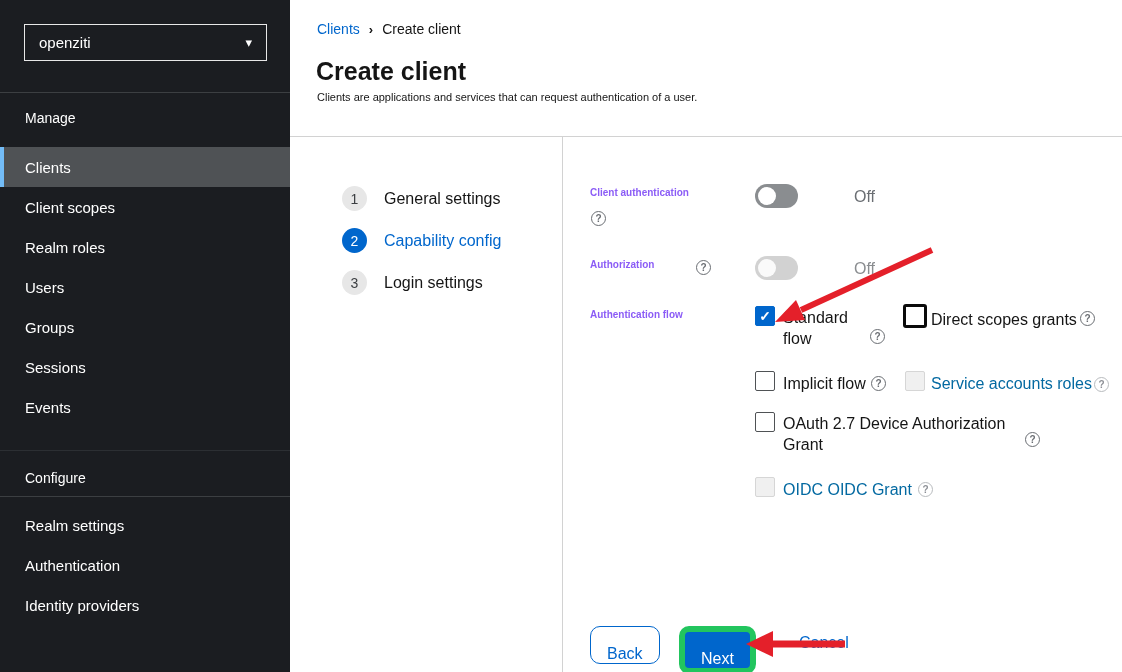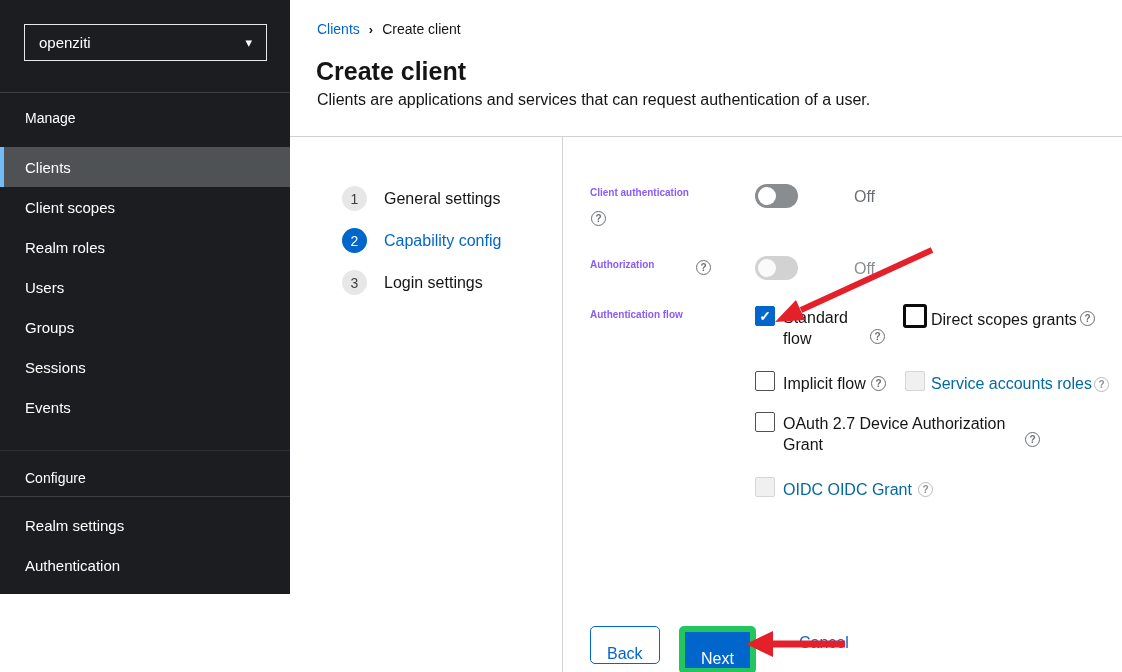--- a/index.html
+++ b/index.html
@@ -5,21 +5,21 @@
   * { margin:0; padding:0; box-sizing:border-box; }
   html,body { width:1122px; height:672px; }
   body {
     font-family:"Liberation Sans", sans-serif;
     background:#ffffff; color:#151515;
     position:relative; overflow:hidden;
   }
   .page { position:absolute; inset:0; width:1122px; height:672px; }
 
   
-  .sidebar { position:absolute; left:0; top:0; width:290px; height:594px; background:#1b1d21; }
+  .sidebar { position:absolute; left:0; top:0; width:290px; height:672px; background:#1b1d21; }
   .realm-selector {
     position:absolute; left:24px; top:24px; width:243px; height:37px;
     border:1px solid #e8e8e8; display:flex; align-items:center; justify-content:space-between;
     padding:0 14px; color:#fff; font-size:15px; cursor:pointer;
   }
   .realm-selector .caret { font-size:13px; color:#fff; }
   .side-divider { position:absolute; left:0; width:290px; height:1px; background:#3c3f42; }
   .nav-section-label { position:absolute; left:25px; color:#ffffff; font-size:14px; }
   .nav-group { position:absolute; left:0; width:290px; display:flex; flex-direction:column; }
   .nav-item {
@@ -27,21 +27,21 @@
     color:#ffffff; font-size:15px; cursor:pointer;
   }
   .nav-item.selected { background:#4f5255; border-left:4px solid #73bcf7; padding-left:21px; }
 
   
   .main { position:absolute; left:290px; top:0; width:832px; height:672px; background:#fff; }
   .breadcrumb { position:absolute; left:27px; top:21px; font-size:14px; display:flex; align-items:center; gap:9px; }
   .breadcrumb a { color:#0066cc; text-decoration:none; cursor:pointer; }
   .breadcrumb .sep { color:#151515; font-weight:bold; font-size:13px; }
   .page-title { position:absolute; left:26px; top:57px; font-size:25px; font-weight:600; color:#151515; }
-  .page-subtitle { position:absolute; left:27px; top:91px; font-size:16px; color:#151515;text-align:center; }
+  .page-subtitle { position:absolute; left:27px; top:91px; font-size:11px; color:#151515;text-align:center; }
   .main-divider { position:absolute; left:0; top:136px; width:832px; height:1px; background:#d2d2d2; }
 
   .content { position:absolute; left:0; top:137px; width:832px; height:535px; display:flex; }
   .steps-panel { width:273px; height:100%; border-right:1px solid #d2d2d2; position:relative; }
   .step { position:absolute; left:52px; display:flex; align-items:center; gap:17px; cursor:pointer; }
   .step-circle {
     width:25px; height:25px; border-radius:50%; background:#e7e7e7; color:#3c3f42;
     display:flex; align-items:center; justify-content:center; font-size:14px; flex:0 0 auto;
   }
   .step-label { font-size:16px; color:#151515; white-space:nowrap; }
@@ -69,21 +69,21 @@
     position:absolute; width:20px; height:20px; background:#fff;
     border:1px solid #4f5255; border-radius:2px; cursor:pointer;
     display:flex; align-items:center; justify-content:center;
   }
   .cb.checked { background:#0066cc; border-color:#0066cc; color:#fff; font-size:14px; font-weight:bold; }
   .cb.emph { width:24px; height:24px; border:3px solid #0b0b0b; border-radius:3px; }
   .cb.disabled { background:#f0f0f0; border-color:#d6d6d6; cursor:default; }
   .cb-label { position:absolute; font-size:16px; color:#151515; line-height:21px; cursor:pointer; }
   .cb-label.dim { color:#0369a1; cursor:default; }
 
-  .btn { position:absolute; height:37px; border-radius:5px; font-size:16px; padding:18px 16px; cursor:pointer;
+  .btn { position:absolute; height:37px; border-radius:10px; font-size:16px; padding:18px 16px; cursor:pointer;
          font-family:"Liberation Sans", sans-serif; }
   .btn.secondary { background:#fff; border:1px solid #0066cc; color:#0066cc; }
   .btn.primary { background:#0066cc; border:6px solid #22c55e; color:#fff; }
   .link-btn { position:absolute; font-size:16px; color:#0066cc; background:none; border:none; cursor:pointer;
               font-family:"Liberation Sans", sans-serif; }
 
   .annot { position:absolute; inset:0; width:1122px; height:672px; pointer-events:none; }
 </style>
 </head>
 <body>

